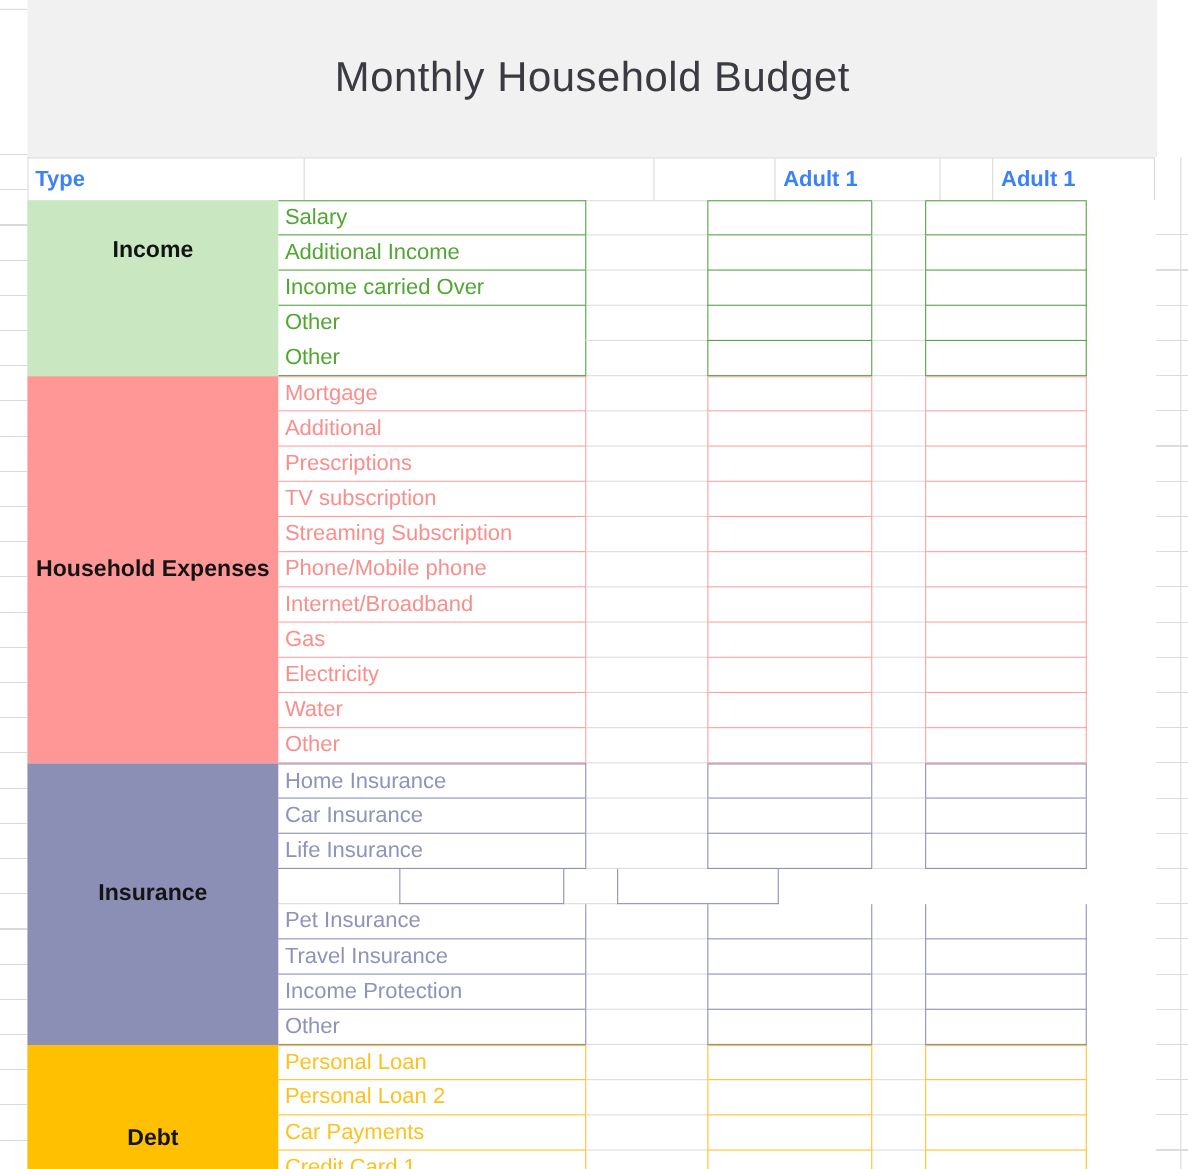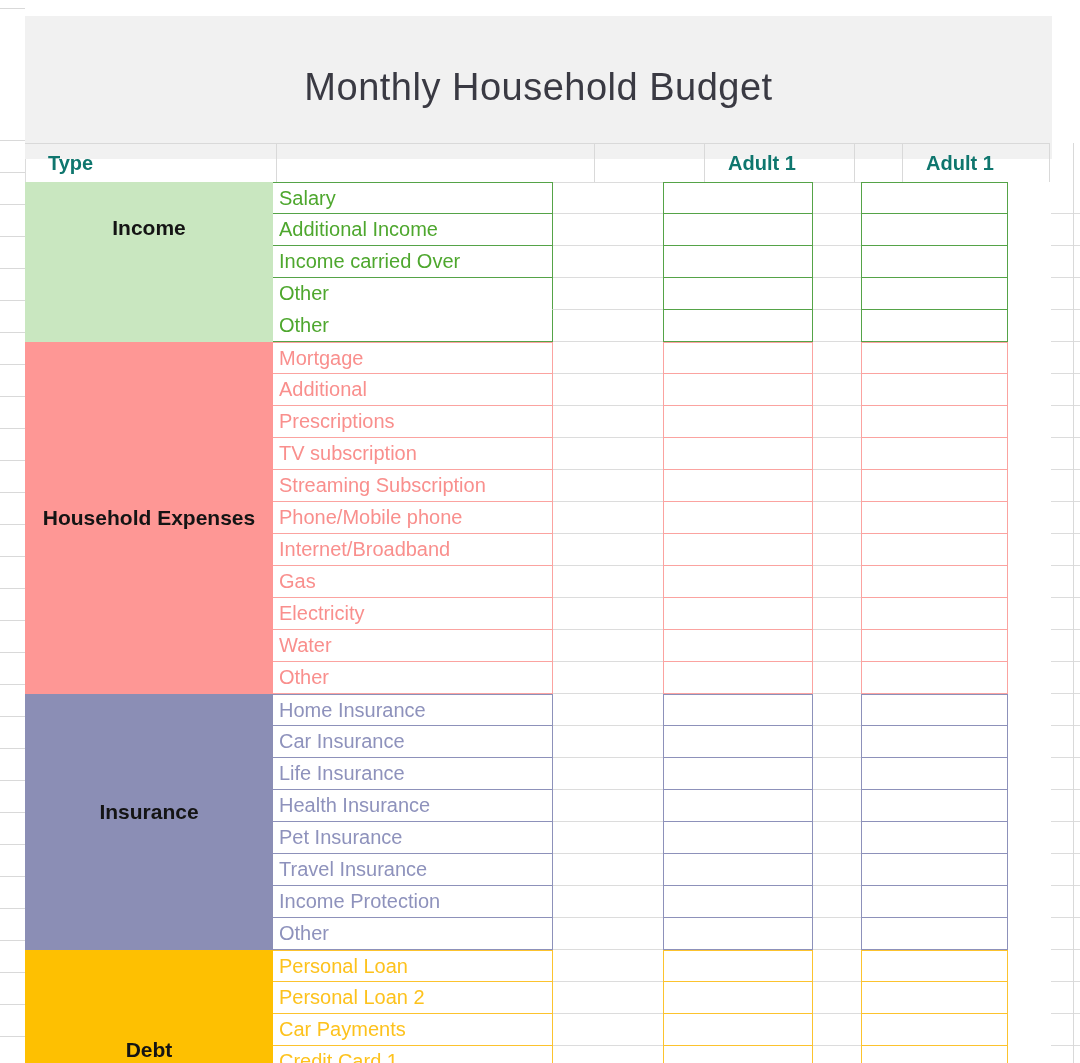--- a/index.html
+++ b/index.html
@@ -16,51 +16,51 @@
   .gutter-line-top { position:absolute; left:0; top:8px; width:25px; height:1px; background:#d9d9d9; }
   .sheet-edge-v { position:absolute; left:25px; top:143px; width:1px; height:920px; background:#dcdcdc; }
   .margin-lines {
     position:absolute; left:1051px; top:182px; width:29px; height:881px;
     background:repeating-linear-gradient(to bottom,transparent 0 31px,#dcdcdc 31px 32px);
   }
   .far-line-v { position:absolute; left:1073px; top:143px; width:1px; height:920px; background:#d9d9d9; }
 
   
   .band {
-    position:absolute; left:25px; top:16px; width:1027px; height:143px;
+    position:absolute; left:25px; top:0; width:1027px; height:143px;
     background:#f1f1f1; display:flex; align-items:center; justify-content:center;
   }
   .title { font-size:38px; font-weight:400; color:#3a3a43; letter-spacing:0.5px; }
 
   
   .table { position:absolute; left:25px; top:143px; width:1025px; }
   .header-row { display:flex; height:39px; border-top:1px solid #d9d9d9; box-sizing:border-box; }
   .hcell {
     box-sizing:border-box; height:38px; border-right:1px solid #d9d9d9;
-    display:flex; align-items:center; padding-left:23px;
-    font-weight:700; font-size:20px; color:#0f766e; white-space:nowrap;
+    display:flex; align-items:center; padding-left:7px;
+    font-weight:700; font-size:20px; color:#3b82f6; white-space:nowrap;
   }
   .hc-type  { width:252px; }
   .hc-item  { width:318px; }
   .hc-gapA  { width:110px; }
   .hc-a1    { width:150px; }
   .hc-gapB  { width:48px; }
   .hc-a2    { width:147px; }
 
   
   .section { display:flex; position:relative; }
-  .type-block { width:248px; position:relative; background:var(--fill); }
+  .type-block { width:228px; position:relative; background:var(--fill); }
   .type-label {
     position:absolute; left:0; width:100%; text-align:center;
     font-weight:700; font-size:21px; color:#141414; line-height:26px;
   }
   .sec-income    .type-label { top:33px; }
   .sec-expenses  .type-label { top:163px; }
   .sec-insurance .type-label { top:105px; }
-  .sec-debt      .type-label { top:87px; }
+  .sec-debt      .type-label { top:72px; }
 
   .rows { width:773px; }
   .row  { display:flex; height:32px; }
   .cell { box-sizing:border-box; height:32px; }
   .cell.item {
     width:280px; border-right:1px solid var(--bord); border-bottom:1px solid var(--bord);
     color:var(--txt); font-weight:400; font-size:20px; line-height:31px;
     padding-left:6px; white-space:nowrap; overflow:hidden;
   }
   .cell.gapA { width:110px; border-bottom:1px solid #dcdcdc; }
@@ -256,21 +256,20 @@
             <div class="cell adult2"></div>
           </div>
           <div class="row">
             <div class="cell item">Life Insurance</div>
             <div class="cell gapA"></div>
             <div class="cell adult1"></div>
             <div class="cell gapB"></div>
             <div class="cell adult2"></div>
           </div>
           <div class="row">
-            <div class="cell item">Health Insurance</div>
             <div class="cell gapA"></div>
             <div class="cell adult1"></div>
             <div class="cell gapB"></div>
             <div class="cell adult2"></div>
           </div>
           <div class="row">
             <div class="cell item">Pet Insurance</div>
             <div class="cell gapA"></div>
             <div class="cell adult1"></div>
             <div class="cell gapB"></div>

